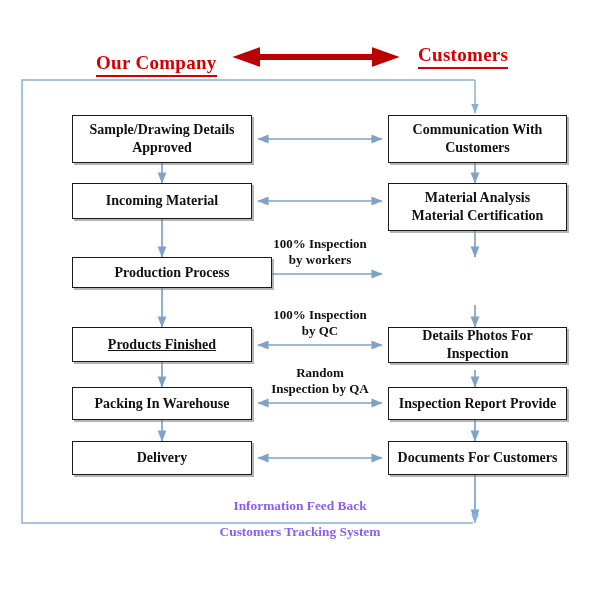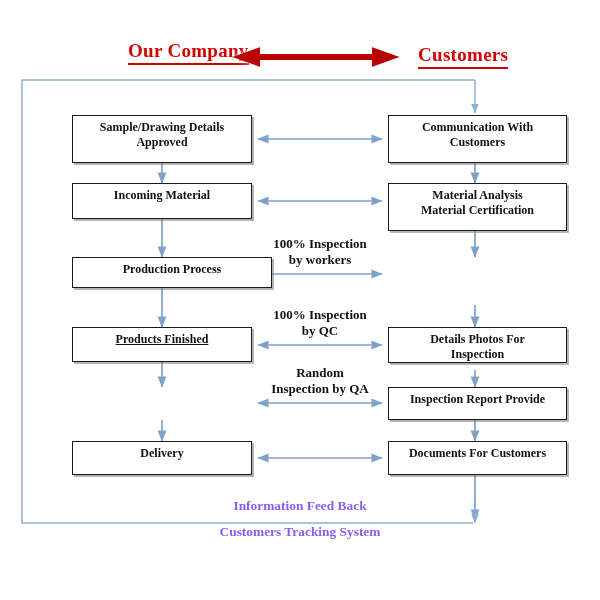--- a/index.html
+++ b/index.html
@@ -24,46 +24,47 @@
   .hdr-title {
     position: absolute;
     font-weight: bold;
     font-size: 19px;
     color: #d40000;
     letter-spacing: 0.3px;
     white-space: nowrap;
     border-bottom: 2px solid #d40000;
     padding-bottom: 1px;
   }
-  #hdr-our-company { left: 96px;  top: 40px; margin-left: 32px; }
+  #hdr-our-company { left: 96px;  top: 52px; }
   #hdr-customers   { left: 418px; top: 44px; }
 
   
   #red-arrow {
     position: absolute;
     left: 232px;
     top: 44px;
     width: 168px;
     height: 26px;
   }
 
   
   .node {
     position: absolute;
     box-sizing: border-box;
     background: #ffffff;
     border: 1px solid #1a1a1a;
     box-shadow: 2px 2px 0 rgba(120,120,120,0.55);
     font-weight: bold;
-    font-size: 12px;
+    font-size: 14px;
     color: #111111;
     line-height: 1.28;
     padding: 4px 8px;
     display: flex;
     flex-direction: column;
+    justify-content: center;
   }
   .node.center { align-items: center; text-align: center; }
   .node.lead   { align-items: flex-start; text-align: left; }
 
   
   .mid-label {
     position: absolute;
     font-weight: bold;
     font-size: 13px;
     color: #111111;
@@ -171,20 +172,23 @@
   </div>
 
   <div class="node center" style="left:72px; top:257px; width:200px; height:31px;">
     <span style="white-space:pre-line">Production Process</span>
   </div>
 
   <div class="node center" style="left:72px; top:327px; width:180px; height:35px;text-decoration:underline;">
     <span style="white-space:pre-line">Products Finished</span>
   </div>
 
+  <div class="node center" style="left:72px; top:387px; width:180px; height:33px;">
+    <span style="white-space:pre-line">Packing In Warehouse</span>
+  </div>
 
   <div class="node center" style="left:72px; top:441px; width:180px; height:34px;">
     <span style="white-space:pre-line">Delivery</span>
   </div>
 
   <div class="node center" style="left:388px; top:115px; width:179px; height:48px;">
     <span style="white-space:pre-line">Communication With
 Customers</span>
   </div>
 

